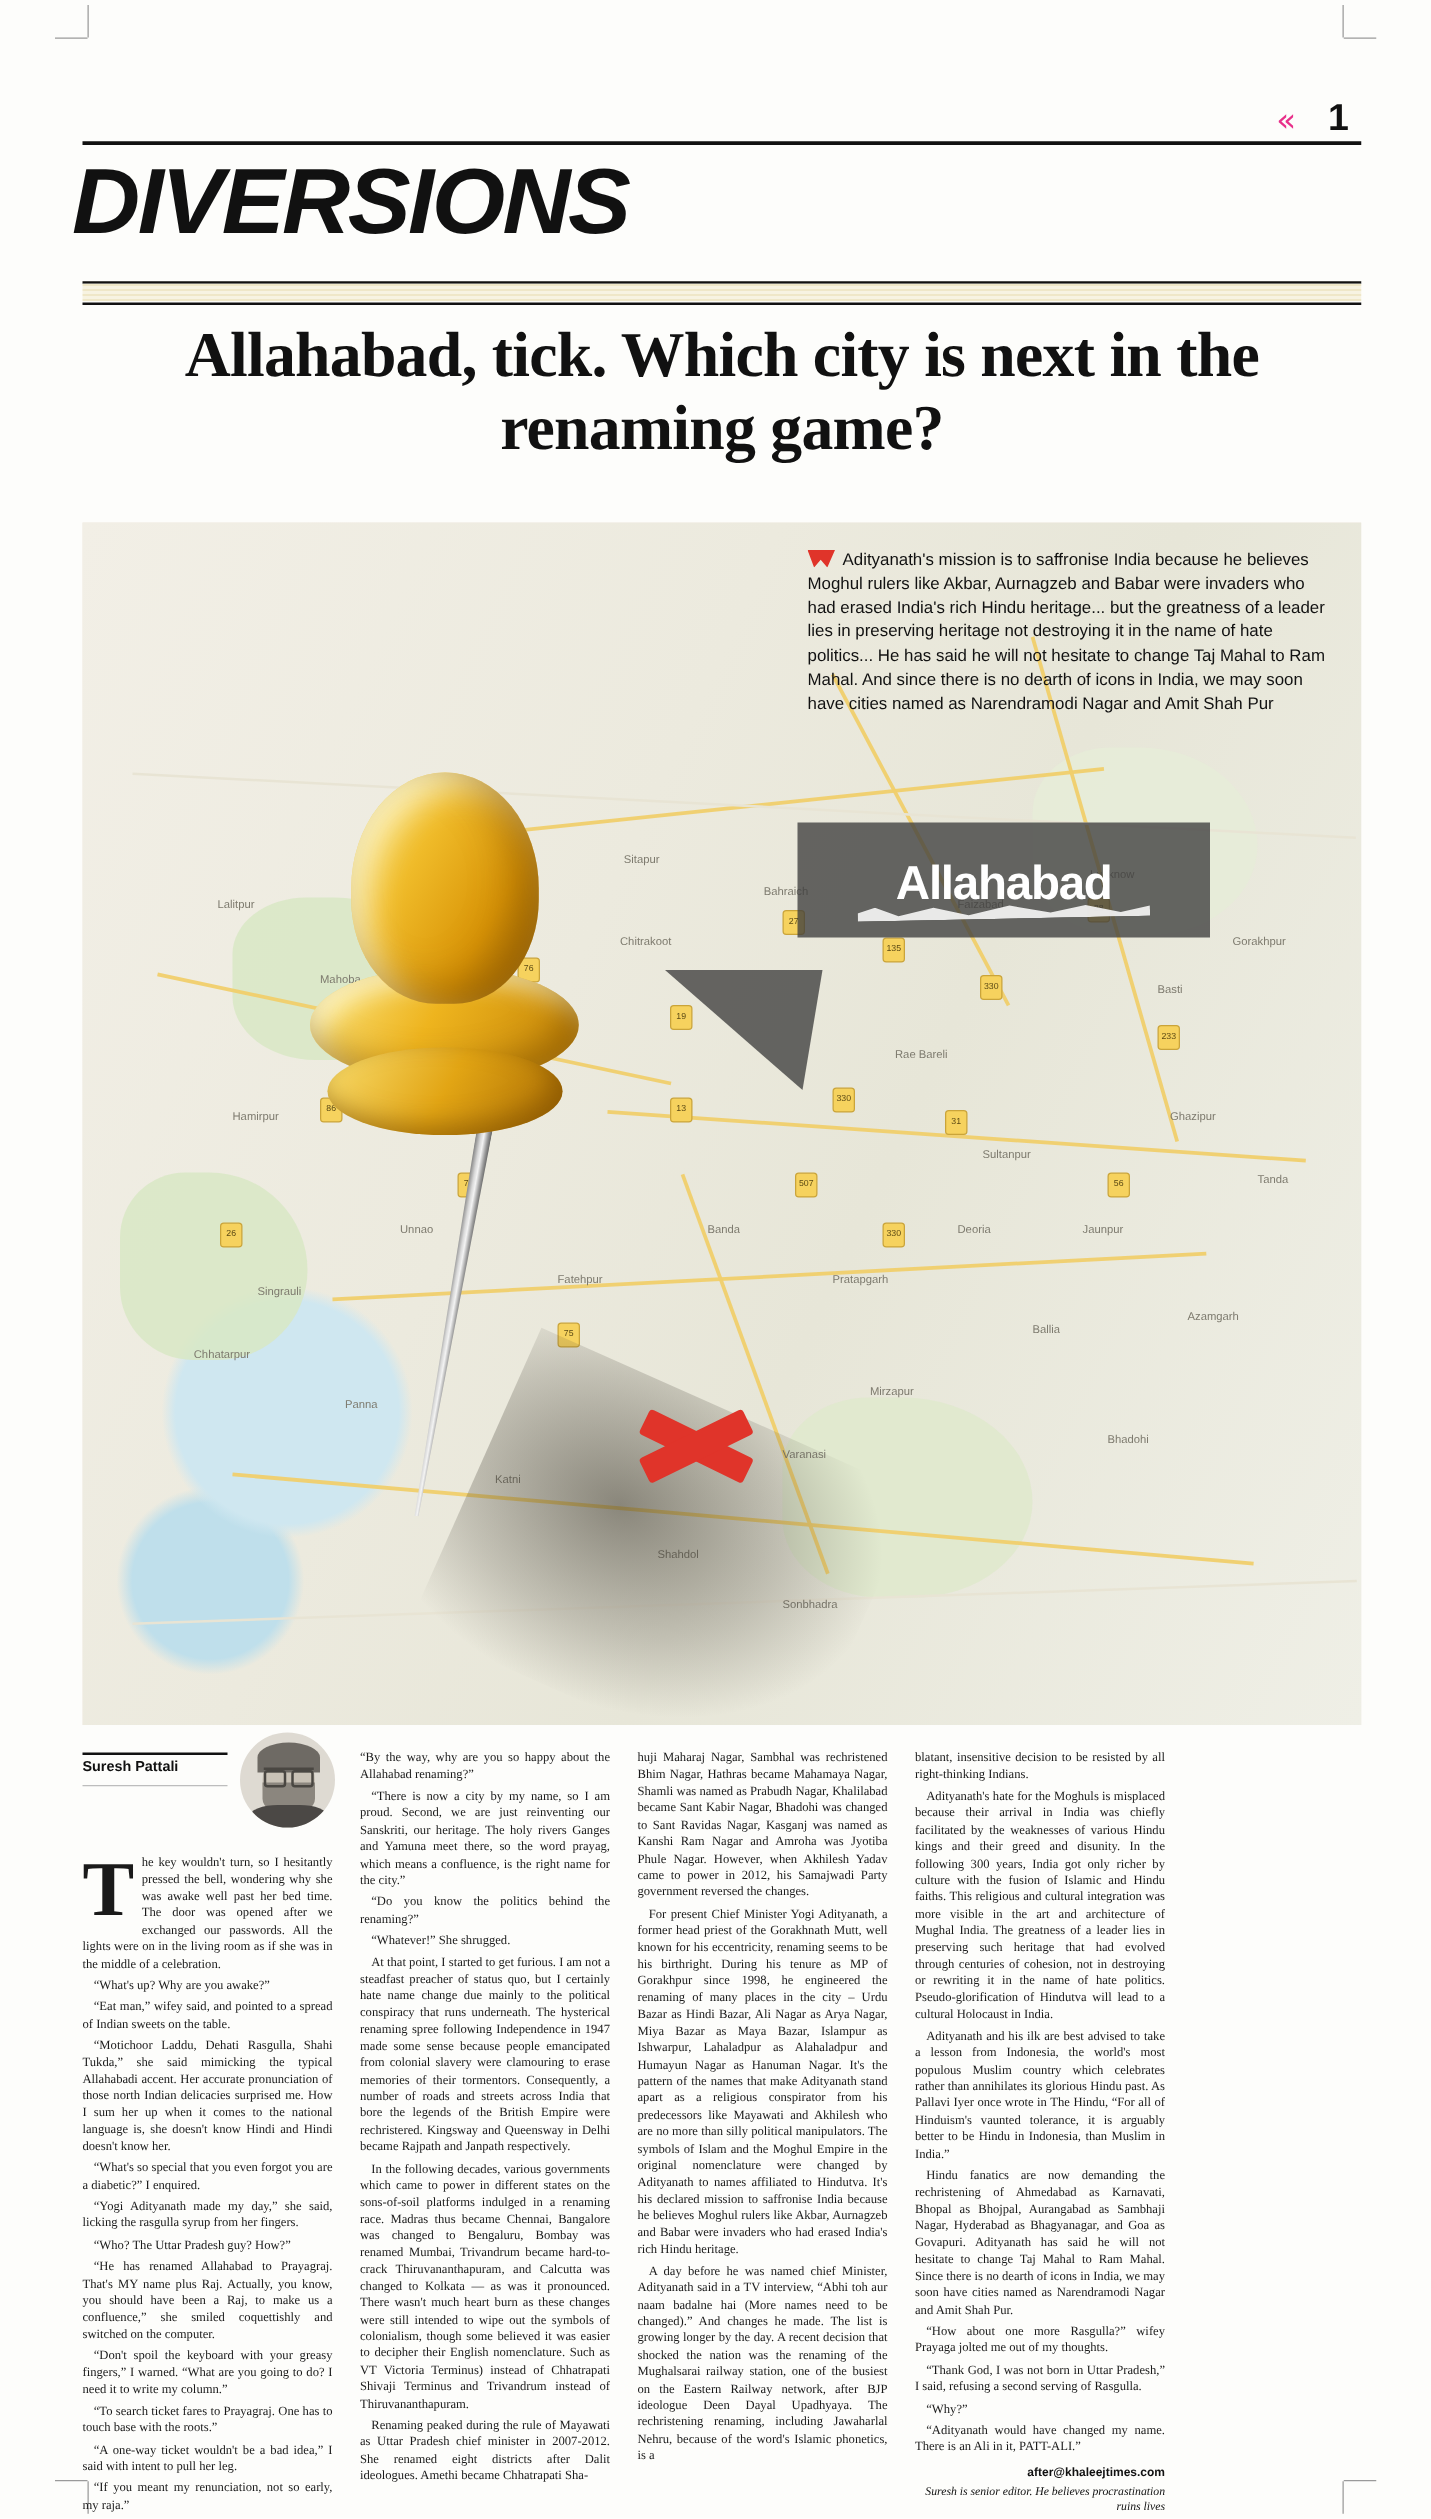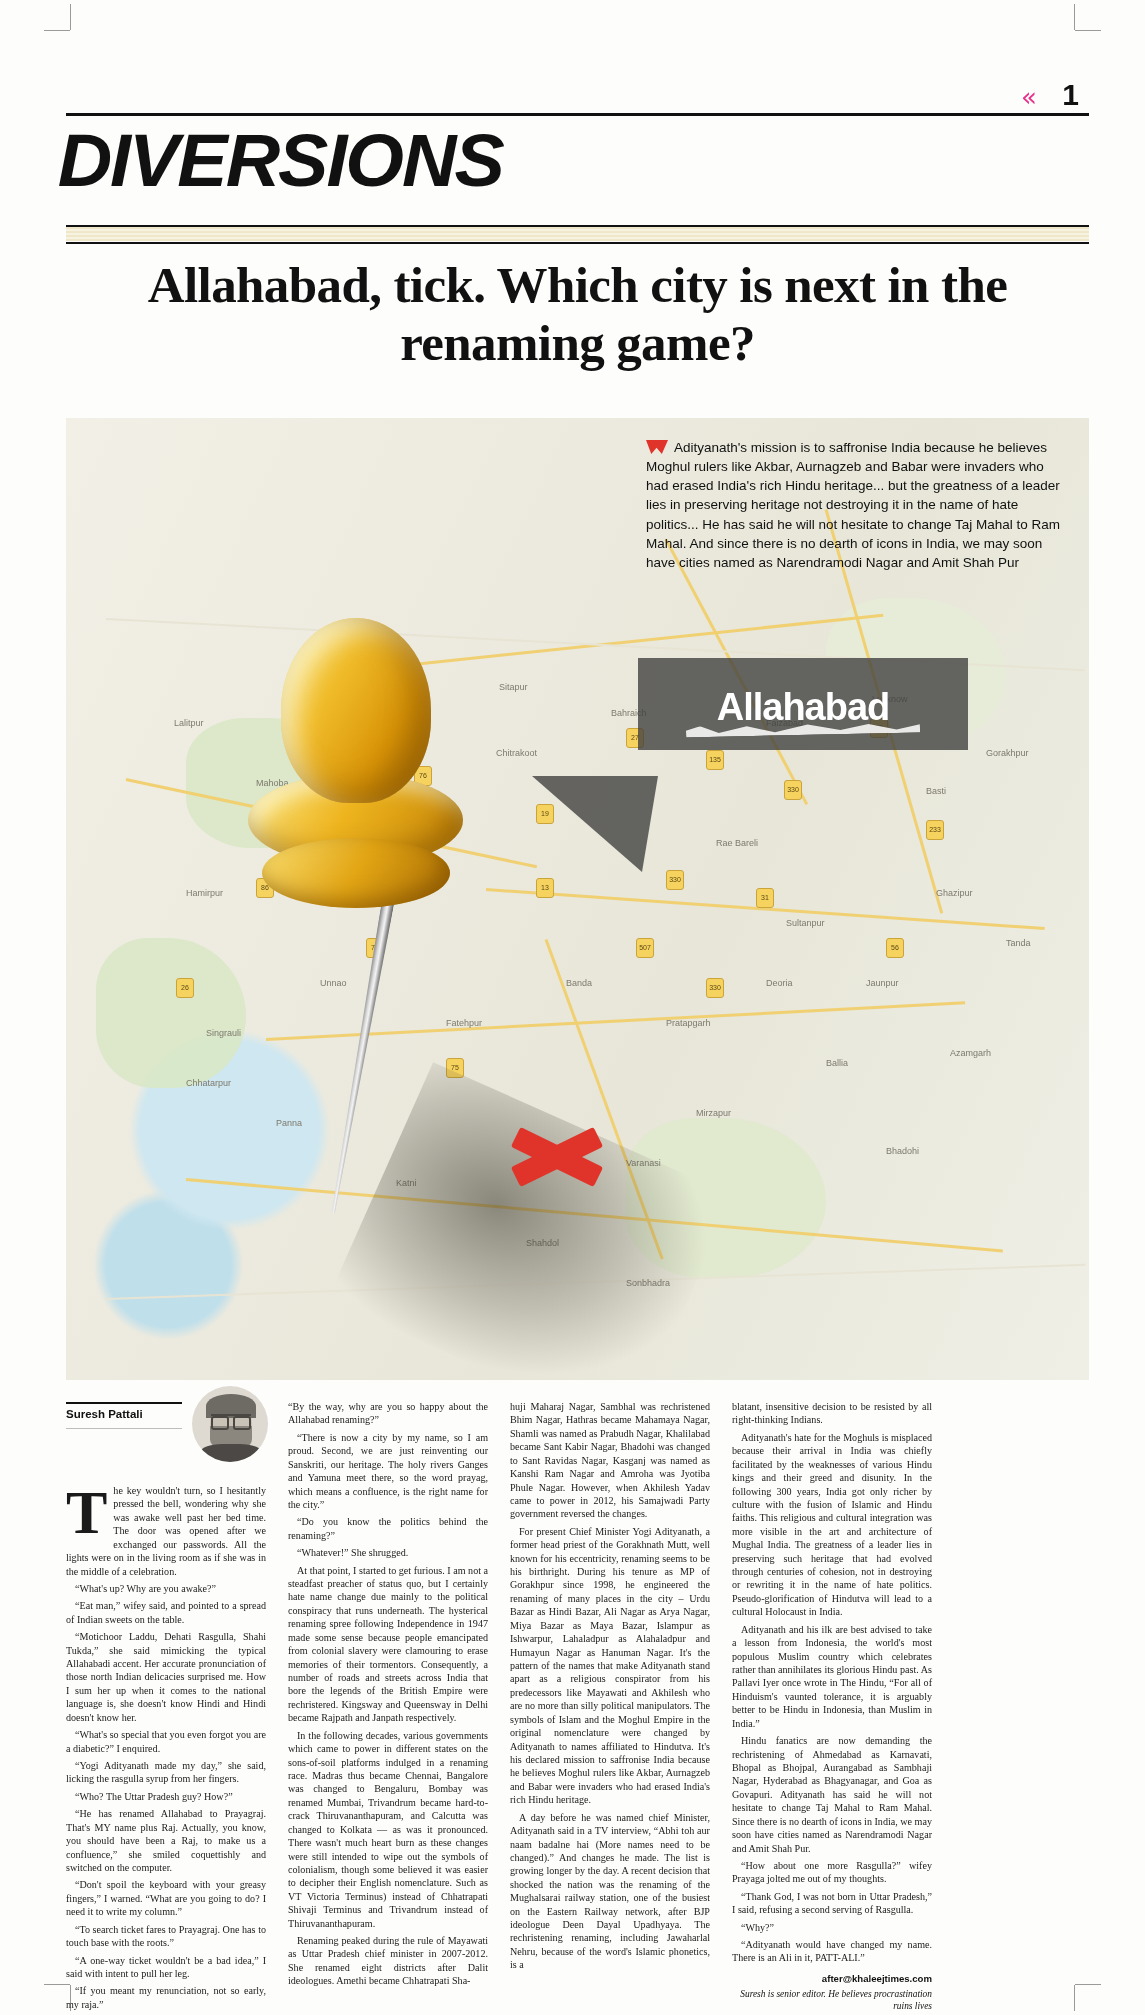--- a/index.html
+++ b/index.html
@@ -173,21 +173,21 @@
       <div class="mlabel" style="left:430px;top:330px;">Chitrakoot</div>
       <div class="mlabel" style="left:300px;top:398px;">Satna</div>
       <div class="mlabel" style="left:230px;top:420px;">Rewa</div>
       <div class="mlabel" style="left:140px;top:610px;">Singrauli</div>
       <div class="mlabel" style="left:320px;top:470px;">Sidhi</div>
       <div class="mlabel" style="left:190px;top:360px;">Mahoba</div>
       <div class="mlabel" style="left:120px;top:470px;">Hamirpur</div>
       <div class="mlabel" style="left:380px;top:600px;">Fatehpur</div>
       <div class="mlabel" style="left:254px;top:560px;">Unnao</div>
       <div class="mlabel" style="left:60px;top:300px;padding-left:48px;">Lalitpur</div>
-      <div class="mlabel" style="left:120px;top:660px;">Chhatarpur</div>
+      <div class="mlabel" style="left:89px;top:660px;">Chhatarpur</div>
       <div class="mlabel" style="left:210px;top:700px;">Panna</div>
       <div class="mlabel" style="left:330px;top:760px;">Katni</div>
       <div class="mlabel" style="left:460px;top:820px;">Shahdol</div>
       <div class="mlabel" style="left:940px;top:520px;">Tanda</div>
       <div class="mlabel" style="left:870px;top:470px;">Ghazipur</div>
       <div class="mlabel" style="left:760px;top:640px;">Ballia</div>
       <div class="mlabel" style="left:700px;top:560px;">Deoria</div>
       <div class="mlabel" style="left:820px;top:700px;margin-top:28px;">Bhadohi</div>
       <div class="mlabel" style="left:560px;top:860px;">Sonbhadra</div>
     </div>

